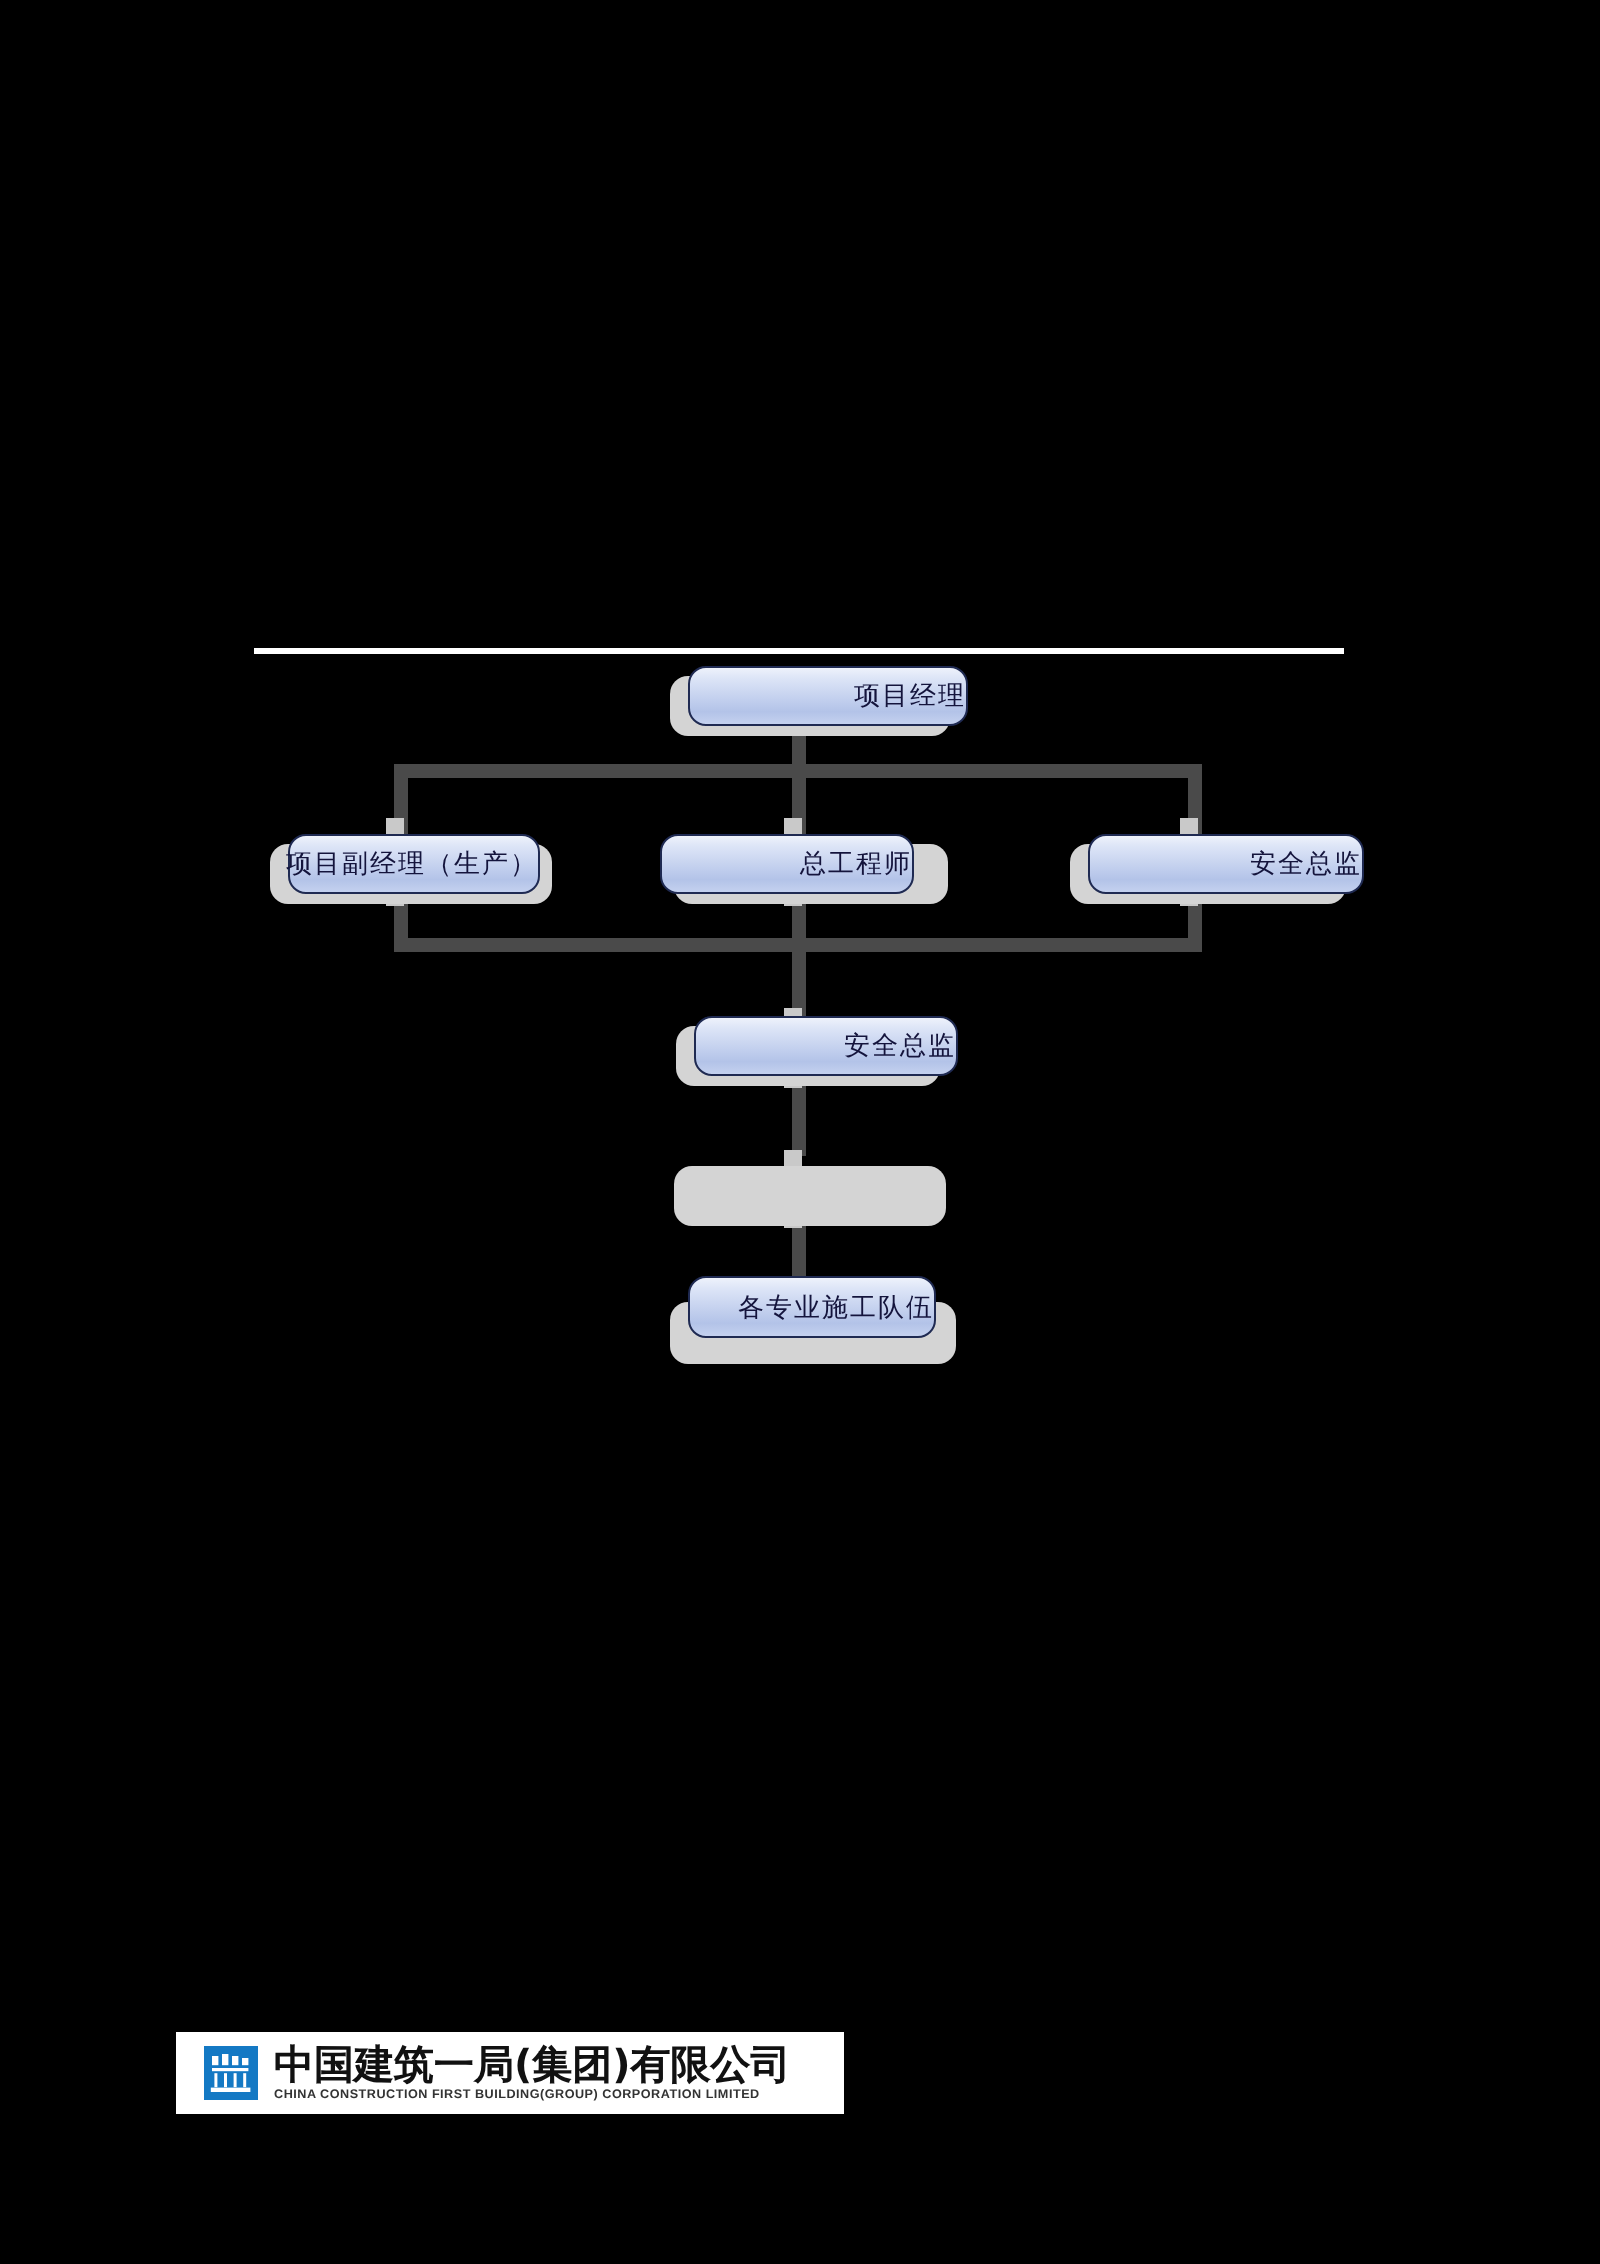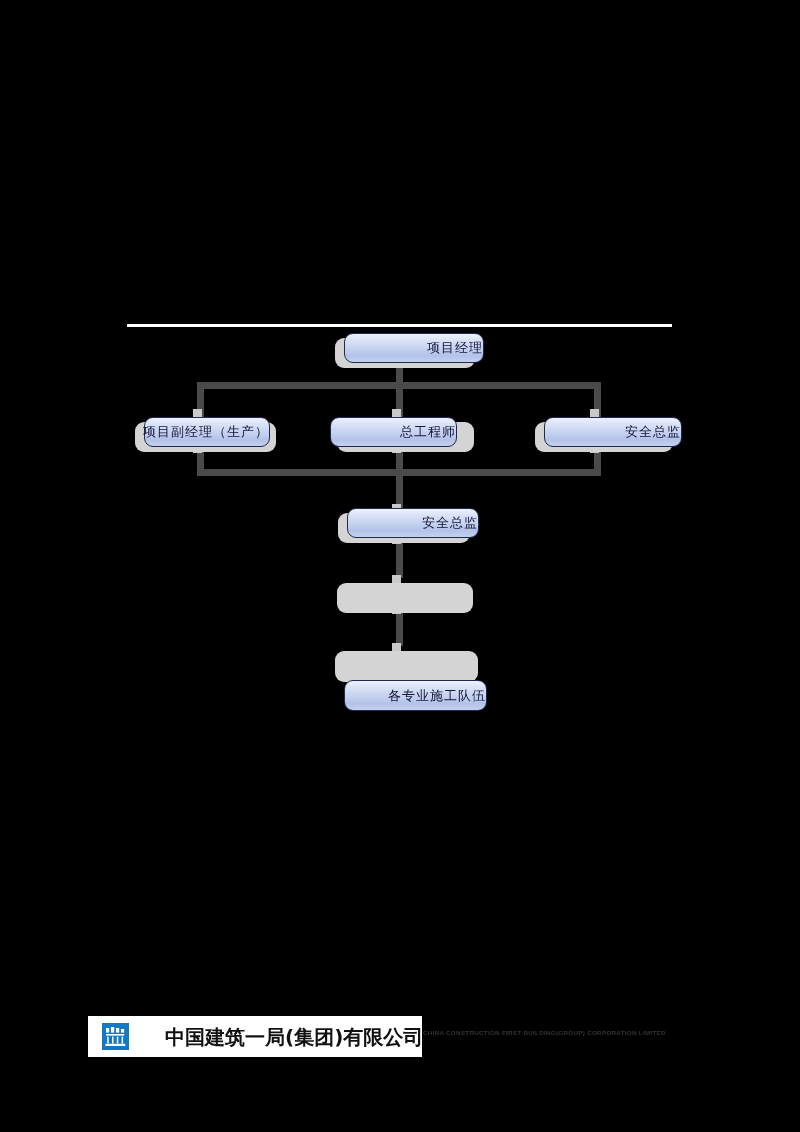--- a/index.html
+++ b/index.html
@@ -99,24 +99,23 @@
   #logo-mark {
     width: 27px;
     height: 27px;
     background: #1479c4;
     flex: 0 0 auto;
     margin-right: 8px;
     position: relative;
   }
   #logo-text {
     display: flex;
-    flex-direction: row;
+    flex-direction: column;
     justify-content: center;
     line-height: 1;
-    margin-left: 28px;
   }
   #logo-cn {
     font-family: "DejaVu Sans", sans-serif;
     font-size: 20px;
     font-weight: bold;
     color: #111111;
     letter-spacing: 0px;
     white-space: nowrap;
   }
   #logo-en {
@@ -193,21 +192,21 @@
 
   <div class="node" style="left:530px; top:417px; width:138px; height:30px;">
     <span class="label">安全总监</span>
   </div>
 
   <div class="node" style="left:333px; top:508px; width:132px; height:30px;">
     <span class="label">安全总监</span>
   </div>
 
 
-  <div class="node" style="left:330px; top:680px; width:143px; height:31px;">
+  <div class="node" style="left:330px; top:638px; width:124px; height:31px;">
     <span class="label">各专业施工队伍</span>
   </div>
 
   <div id="logo-block">
     <div id="logo-mark">
       <svg width="27" height="27" viewBox="0 0 27 27" aria-hidden="true">
         <rect x="0" y="0" width="27" height="27" fill="#1479c4"></rect>
         <g fill="#ffffff">
           <rect x="4" y="5" width="3.2" height="4.6"></rect>
           <rect x="9" y="4" width="3.2" height="5.6"></rect>

